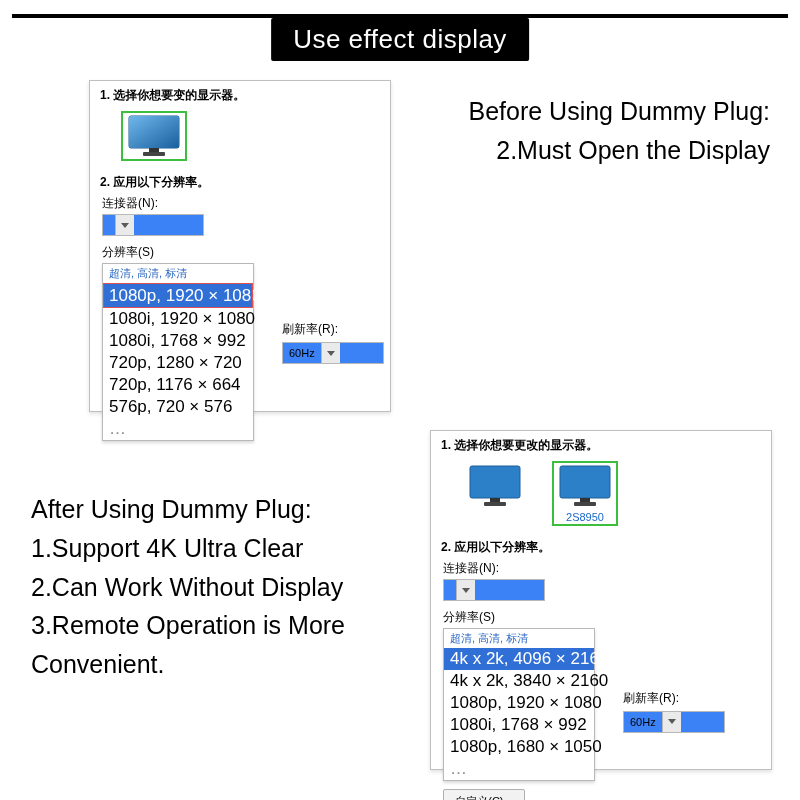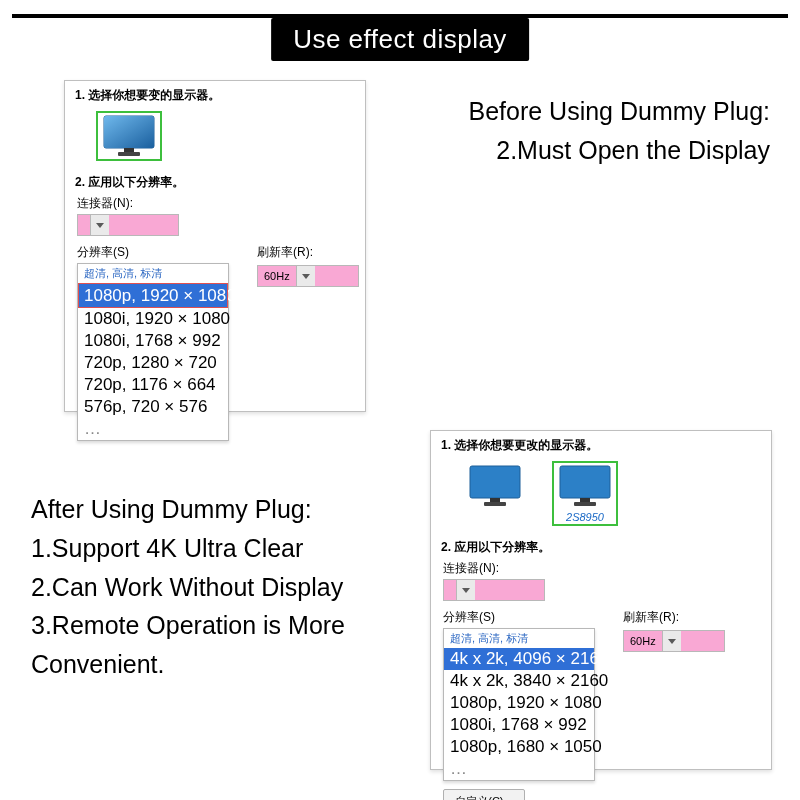--- a/index.html
+++ b/index.html
@@ -5,43 +5,43 @@
   html,body{margin:0;padding:0;width:800px;height:800px;background:#fff;font-family:"Segoe UI",Tahoma,sans-serif;color:#000;}
   .wrap{position:relative;width:800px;height:800px;}
   .top-rule{position:absolute;left:12px;right:12px;top:14px;border-top:4px solid #000;}
   .title-pill{position:absolute;top:18px;left:50%;transform:translateX(-50%);background:#000;color:#fff;padding:6px 22px;font-size:26px;border-radius:2px;letter-spacing:.5px;}
   .ad-text{position:absolute;font-size:25px;line-height:1.55;}
   .panel{position:absolute;background:#fff;border:1px solid #bfbfbf;box-shadow:0 2px 4px rgba(0,0,0,.12);font-size:12px;color:#000;}
   .section-label{font-weight:600;margin:6px 10px 4px 10px;}
   .mon-row{display:flex;gap:30px;padding:6px 14px 10px 34px;}
   .monitor{position:relative;width:60px;text-align:center;}
   .mon-svg{display:block;margin:0 auto;}
-  .mon-caption{font-size:11px;color:#1a69c6;margin-top:3px;font-style:italic;}
+  .mon-caption{font-size:11px;color:#1a69c6;margin-top:3px;}
   .sel{outline:2px solid #3dbf3d;outline-offset:1px;}
   .field-label{margin:4px 10px 2px 12px;color:#000;}
-  .combo{display:inline-flex;align-items:center;border:1px solid #b8b8b8;background:#f9a8d4;height:20px;}
+  .combo{display:inline-flex;align-items:center;border:1px solid #b8b8b8;background:#3b82f6;height:20px;}
   .combo span{padding:0 6px;font-size:11px;min-width:0;white-space:nowrap;}
   .combo .arrow{width:18px;height:100%;border-left:1px solid #b8b8b8;background:#eaeaea;display:flex;align-items:center;justify-content:center;}
   .arrow::after{content:"";border-left:4px solid transparent;border-right:4px solid transparent;border-top:5px solid #5a5a5a;}
-  .list-area{margin:4px 10px 10px 12px;display:flex;gap:28px;align-items:flex-start;}
+  .list-area{margin:4px 10px 10px 12px;display:flex;gap:28px;align-items:center;}
   .listbox{border:1px solid #b8b8b8;background:#fff;width:150px;box-shadow:0 2px 3px rgba(0,0,0,.15);}
   .listbox .hdr{padding:2px 6px;color:#2a66c2;font-size:11px;}
   .listbox .row{padding:1px 6px;font-size:17px;white-space:nowrap;}
   .listbox .row.selected{background:#2f6fd6;color:#fff;}
   .listbox .row.boxed{outline:1px solid #e05050;outline-offset:-1px;}
   .refresh-col{display:flex;flex-direction:column;gap:2px;}
   .btn{display:inline-flex;align-items:center;justify-content:center;height:22px;border:1px solid #b0b0b0;background:#f2f2f2;font-size:11px;border-radius:2px;}
 </style>
 </head>
 <body>
 <div class="wrap">
   <div class="top-rule"></div>
   <div class="title-pill">Use effect display</div>
 
-  <div class="panel" style="left:64px;top:80px;width:300px;height:330px;">
+  <div class="panel" style="left:89px;top:80px;width:300px;height:330px;">
     <div class="section-label">1.  选择你想要变的显示器。</div>
     <div class="mon-row">
       <div class="monitor sel">
         <svg class="mon-svg" width="54" height="44" viewBox="0 0 54 44">
           <rect x="2" y="2" width="50" height="32" rx="2" fill="#2c80c7" stroke="#1d5f99"></rect>
           <rect x="2" y="2" width="50" height="32" rx="2" fill="url(#g1)"></rect>
           <rect x="22" y="34" width="10" height="4" fill="#333"></rect>
           <rect x="16" y="38" width="22" height="4" rx="1" fill="#444"></rect>
           <defs>
               <linearGradient id="g1" x1="0" y1="0" x2="1" y2="1">

